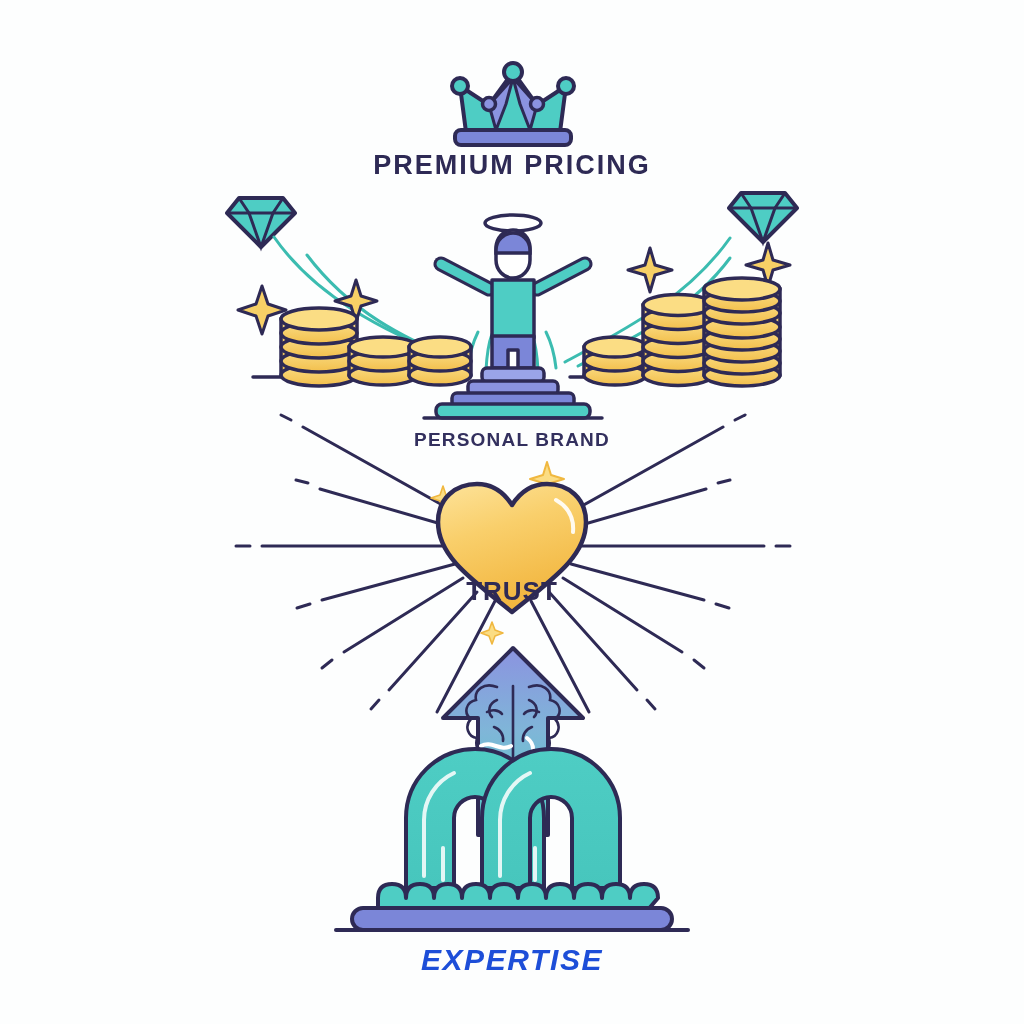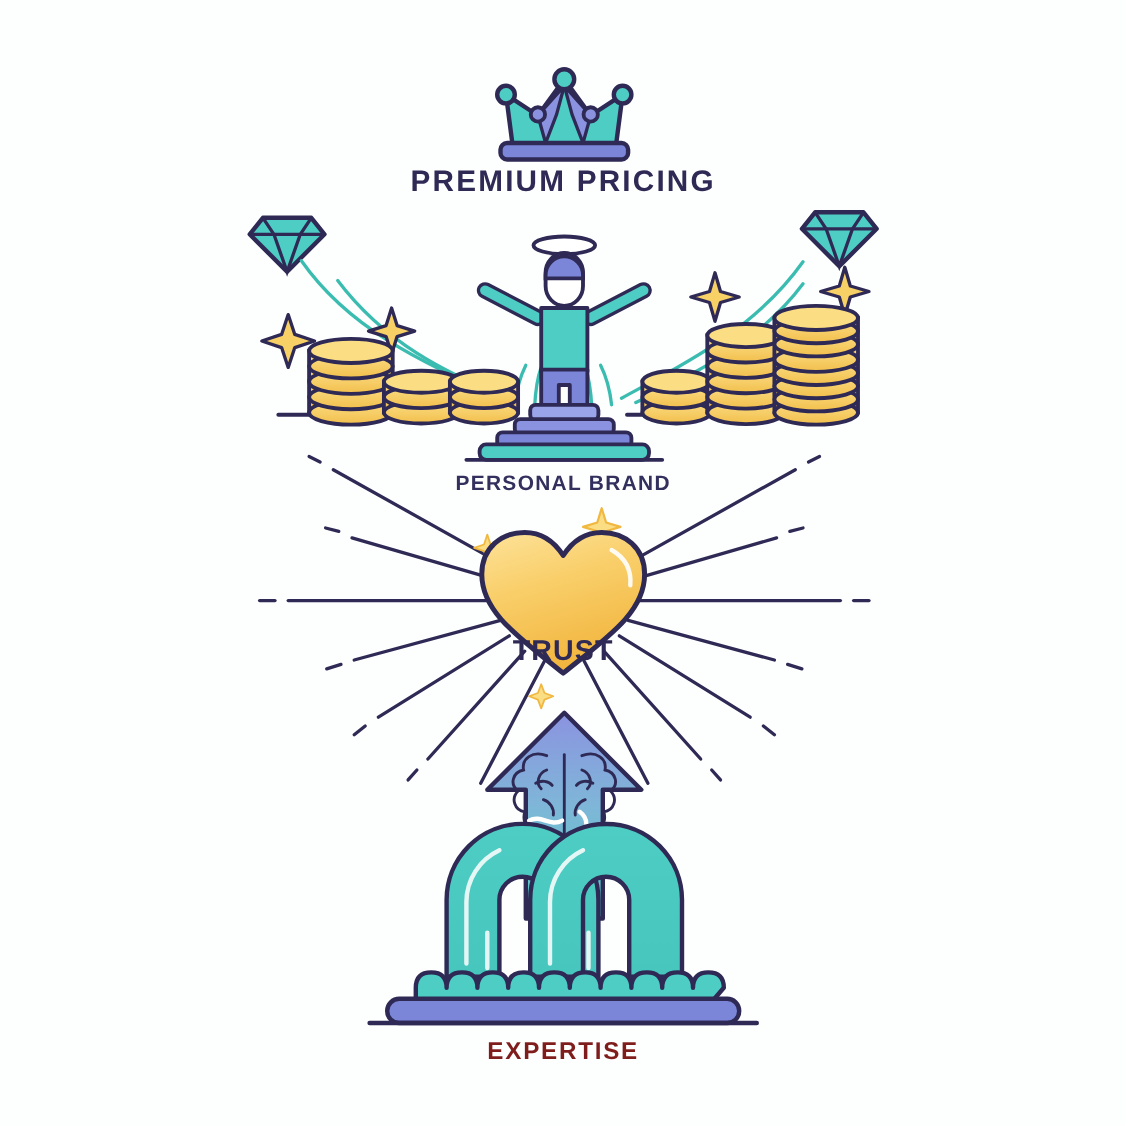--- a/index.html
+++ b/index.html
@@ -14,21 +14,21 @@
   .lbl{
     position:absolute;
     width:100%;
     text-align:center;
     font-weight:bold;
     letter-spacing:1.5px;
     user-select:none;
   }
   #title-premium{top:150px;font-size:27px;color:#2e2a55;letter-spacing:2px;}
   #title-brand{top:429px;font-size:19px;color:#33305e;letter-spacing:1.2px;}
-  #title-expertise{top:943px;font-size:22px;color:#7f1d1d;letter-spacing:1.6px;}
+  #title-expertise{top:943px;font-size:30px;color:#1d4ed8;letter-spacing:1.6px;font-style:italic;}
   #trust-word{
     position:absolute;left:0;top:528px;width:1024px;text-align:center;
     font-size:26px;font-weight:bold;color:#2e2a55;letter-spacing:1px;margin-top:48px;
   }
 </style>
 </head>
 <body>
 
 <div id="stage">
 

